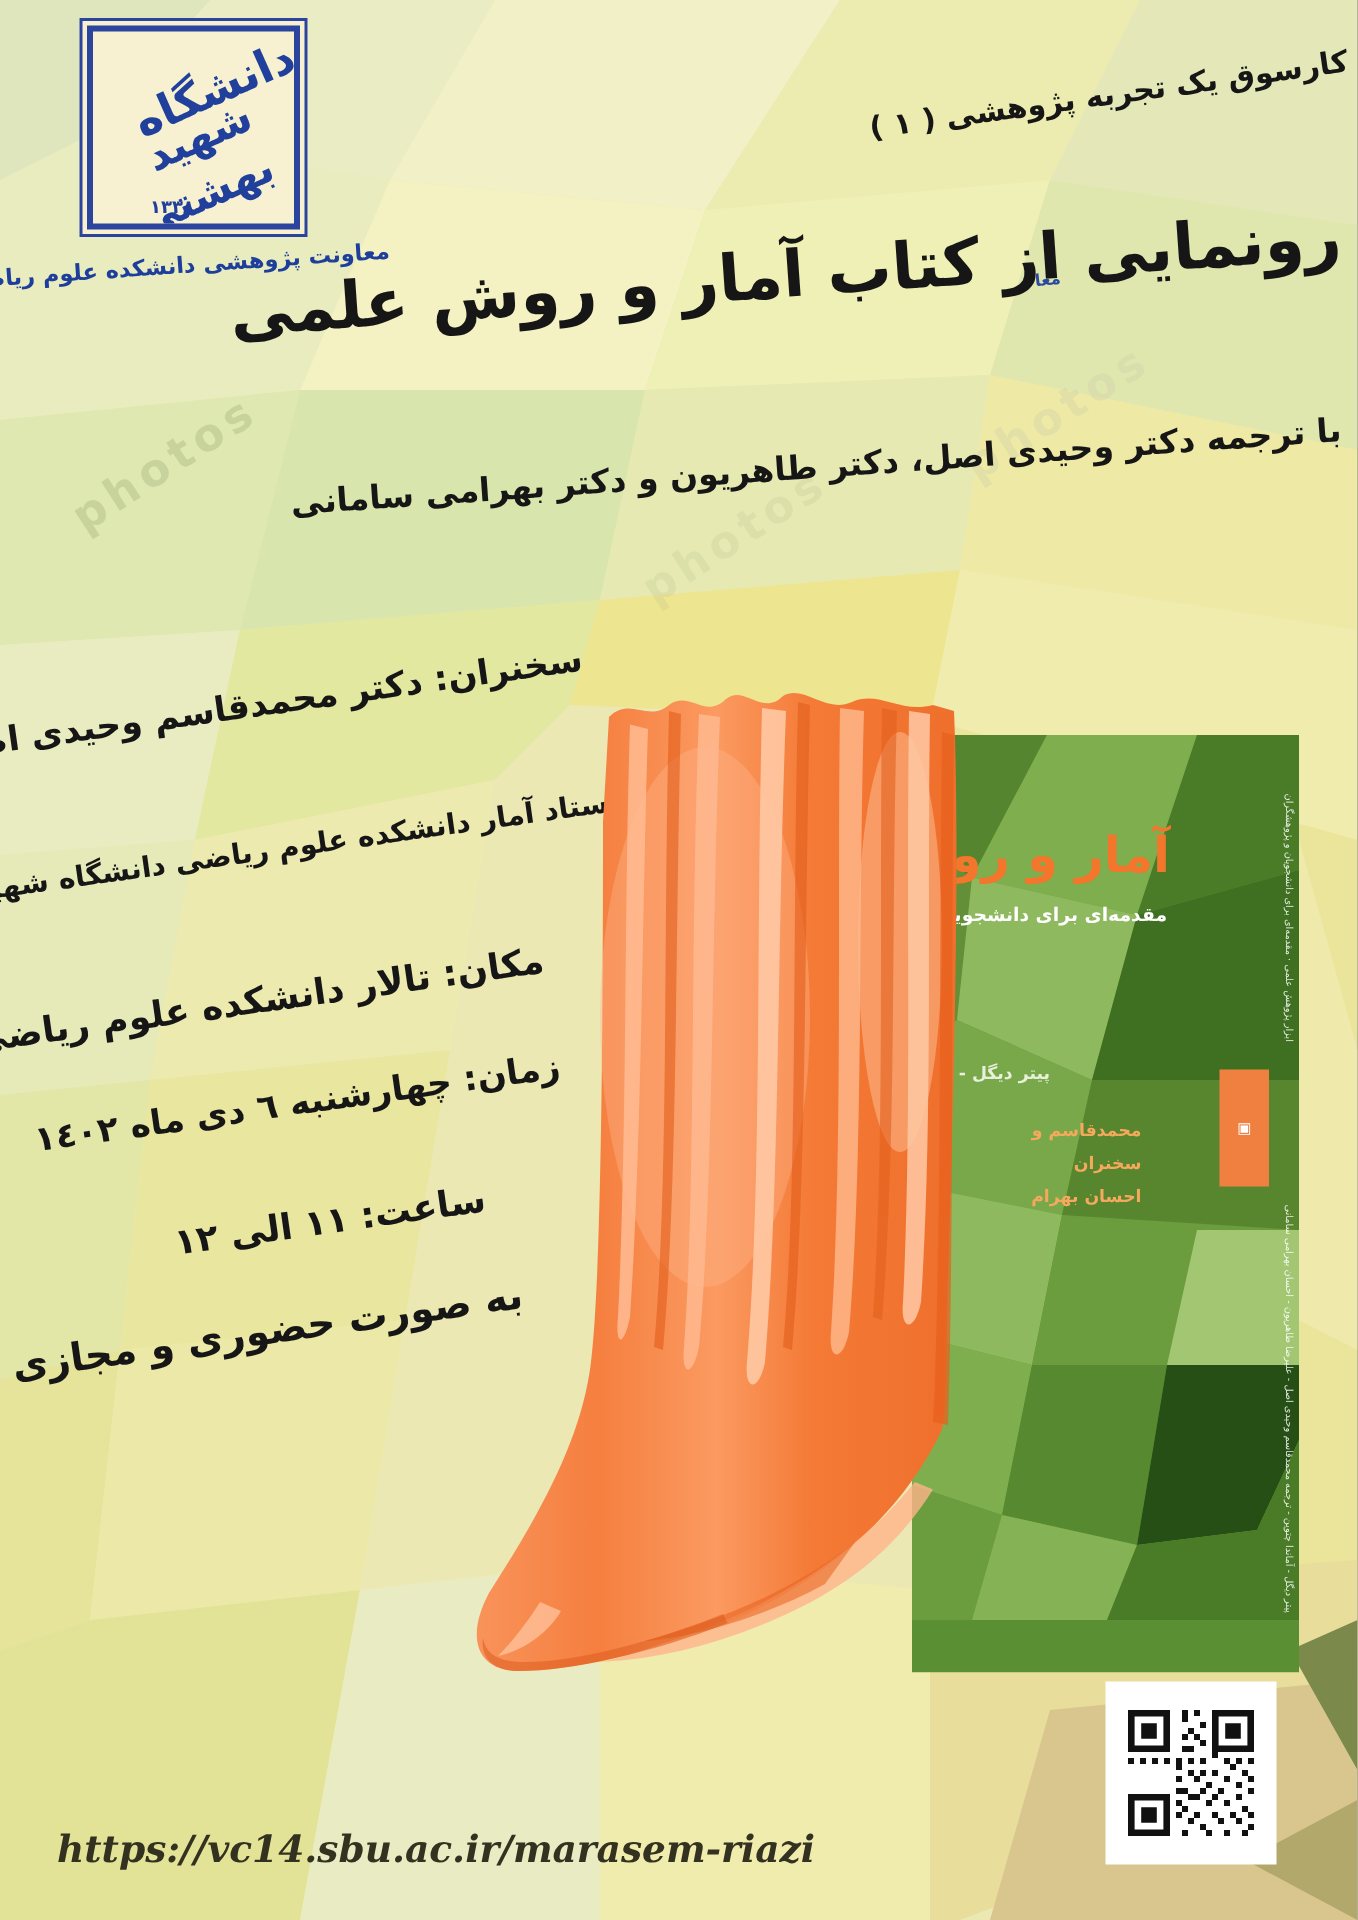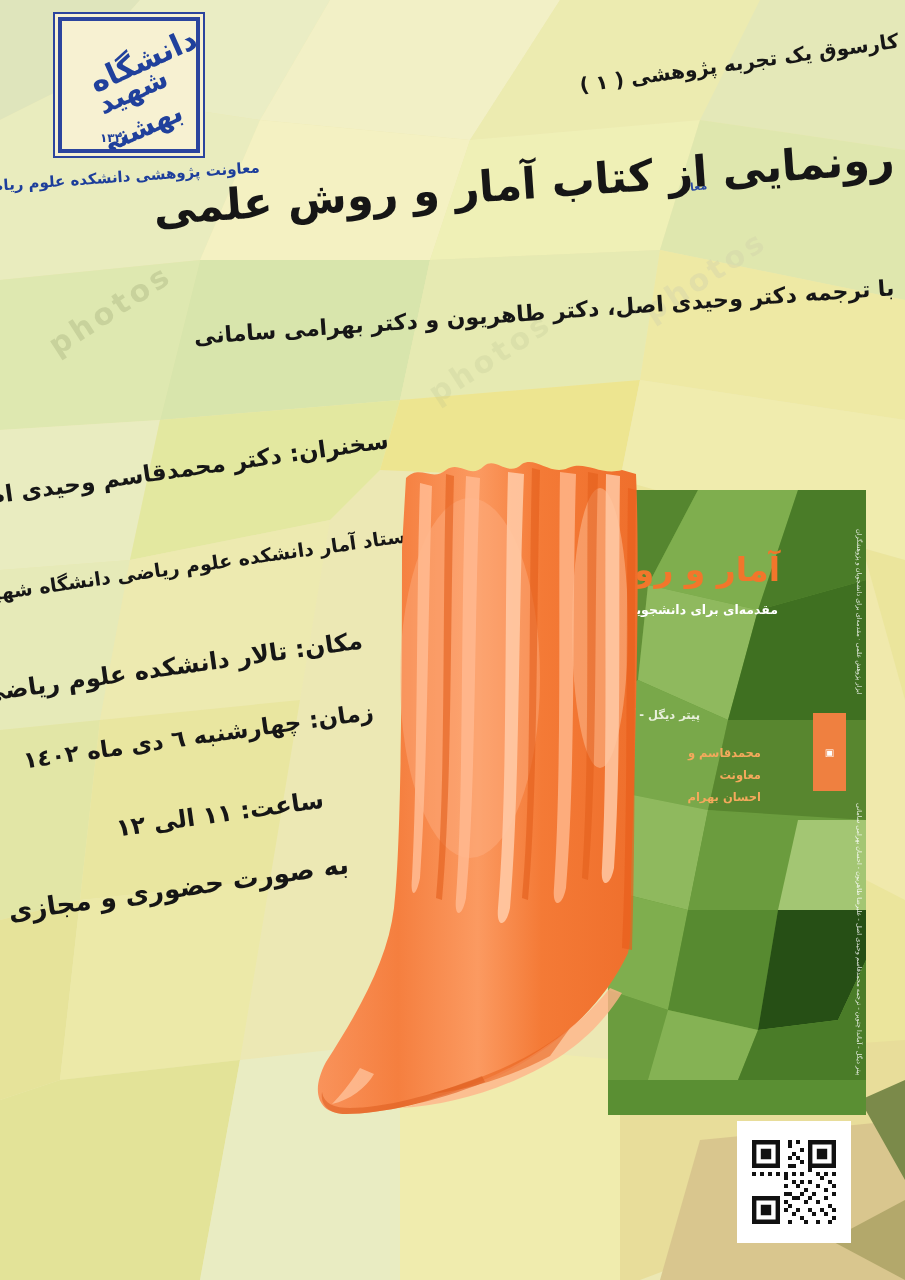--- a/index.html
+++ b/index.html
@@ -161,21 +161,21 @@
       <polygon points="170,420 258,420 258,470 230,530 150,540" fill="#264f15"></polygon>
       <polygon points="0,500 60,520 40,590 0,590" fill="#6b9c3e"></polygon>
       <polygon points="60,520 150,540 130,590 40,590" fill="#85b254"></polygon>
       <polygon points="150,540 230,530 258,470 258,590 130,590" fill="#4a7c28"></polygon>
       <rect x="0" y="590" width="258" height="35" fill="#5a8f33"></rect>
     </svg>
     <div id="book-title">آمار و روش</div>
     <div id="book-subtitle">مقدمه‌ای برای دانشجویان و پ</div>
     <div id="book-authors">پیتر دیگل - آمان</div>
     <div id="tr1" class="translator">محمدقاسم و</div>
-    <div id="tr2" class="translator">معاونت</div>
+    <div id="tr2" class="translator">سخنران</div>
     <div id="tr3" class="translator">احسان بهرام</div>
     <div id="spine-top" class="spine">ابزار پژوهش علمی · مقدمه‌ای برای دانشجویان و پژوهشگران</div>
     <div id="spine-bottom" class="spine">پیتر دیگل - آماندا چتوین - ترجمه محمدقاسم وحیدی اصل - علیرضا طاهریون - احسان بهرامی سامانی</div>
     <div id="publisher-mark">
       <span>▣</span>
     </div>
   </div>
 
   <svg id="cloth-svg" class="abs" width="420" height="700" viewBox="0 0 420 700">
     <defs>
@@ -221,14 +221,15 @@
           M2,10h1v1h-1z M4,10h1v1h-1z M6,10h1v1h-1z M8,10h1v1h-1z M10,10h1v1h-1z M12,10h1v1h-1z M14,10h1v1h-1z M16,9h1v1h-1z M18,10h1v1h-1z M20,10h1v1h-1z M22,10h1v1h-1z
           M10,11h1v1h-1z M19,11h1v1h-1z M10,13h1v1h-1z M10,15h1v1h-1z M10,17h1v1h-1z M10,19h1v1h-1z
           M12,12h1v1h-1z M14,12h1v1h-1z M16,12h1v1h-1z M21,12h1v1h-1z M13,13h1v1h-1z M18,13h1v1h-1z M22,13h1v1h-1z M15,14h1v1h-1z M20,14h1v1h-1z
           M11,15h1v1h-1z M14,15h1v1h-1z M17,15h1v1h-1z M22,15h1v1h-1z M12,16h1v1h-1z M13,16h1v1h-1z M16,16h1v1h-1z M20,16h1v1h-1z
           M15,17h1v1h-1z M18,17h1v1h-1z M11,18h1v1h-1z M21,18h1v1h-1z M13,19h1v1h-1z M16,19h1v1h-1z M19,19h1v1h-1z M22,19h1v1h-1z
           M12,20h1v1h-1z M17,20h1v1h-1z M20,20h1v1h-1z M14,21h1v1h-1z M22,21h1v1h-1z M11,22h1v1h-1z M15,22h1v1h-1z M18,22h1v1h-1z M21,22h1v1h-1z"></path>
       </g>
     </svg>
   </div>
 
+  <div id="footer-url" class="abs">https://vc14.sbu.ac.ir/marasem-riazi</div>
 
 </div>
 
 </body></html>

